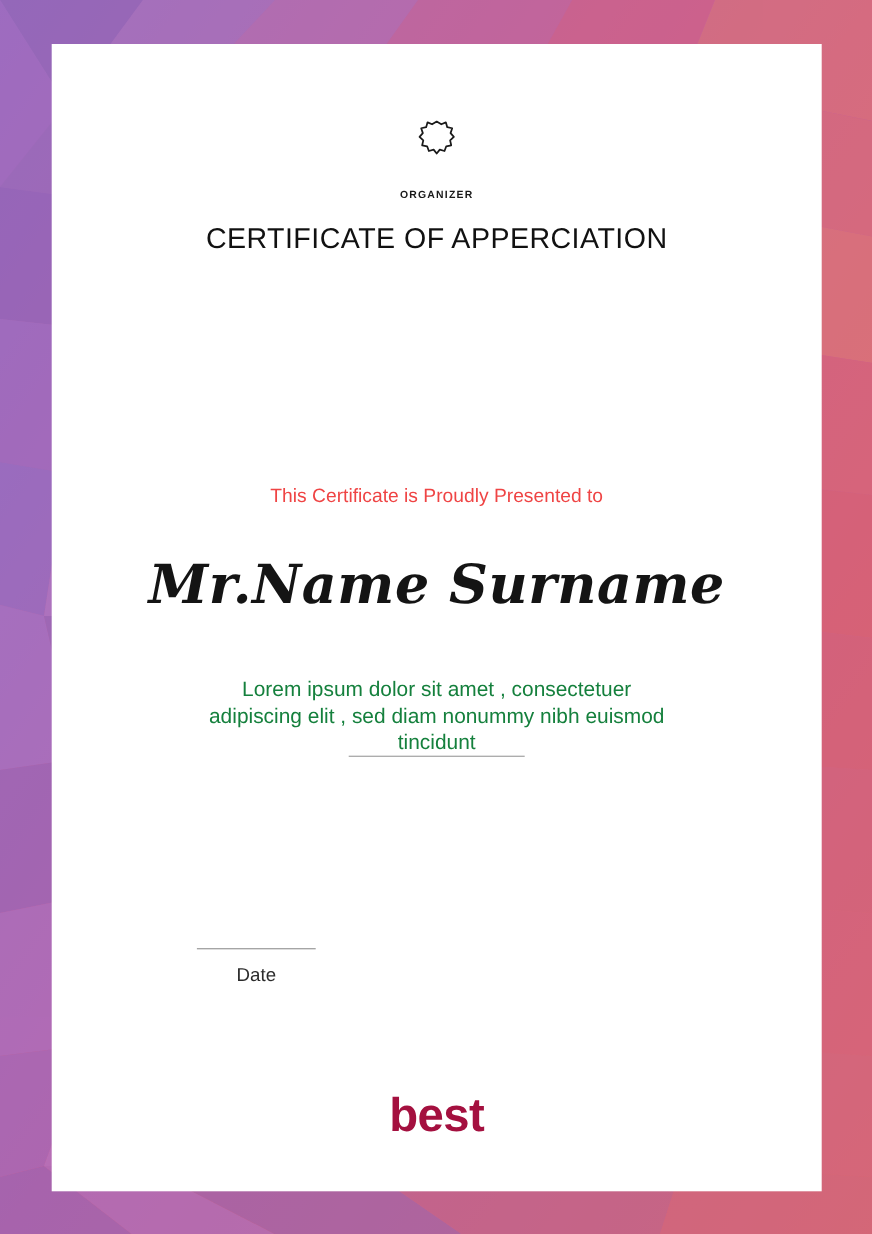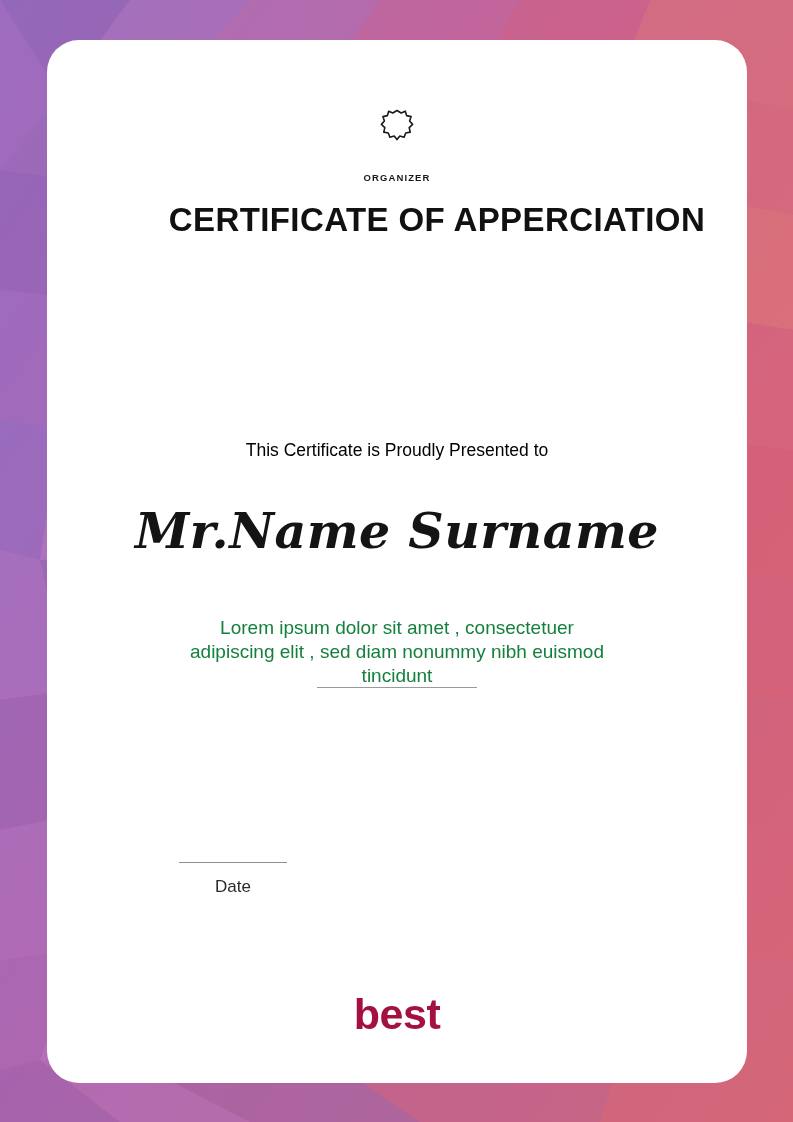--- a/index.html
+++ b/index.html
@@ -31,21 +31,20 @@
   
   #card {
     position: absolute;
     left: 47px;
     top: 40px;
     width: 700px;
     height: 1043px;
     background: #ffffff;
     box-sizing: border-box;
     padding: 0;
-    border-radius: 32px;
   }
 
   .stack {
     position: absolute;
     left: 0;
     width: 100%;
     text-align: center;
   }
 
   
@@ -59,31 +58,30 @@
   #organizer {
     top: 132px;
     font-size: 9.5px;
     letter-spacing: 1.1px;
     font-weight: bold;
     color: #1a1a1a;
   }
 
   #cert-title {
     top: 161px;
-    font-size: 33px;
-    font-weight: bold;
+    font-size: 26px;
+    font-weight: normal;
     letter-spacing: 0.4px;
     color: #111111;
-    margin-left: 40px;
   }
 
   #presented {
     top: 400px;
     font-size: 17.5px;
-    color: #000000;
+    color: #ef4444;
     font-weight: 400;
   }
 
   #recipient {
     top: 462px;
     font-size: 49px;
     color: #141414;
     font-family: "DejaVu Serif", serif;
     font-style: italic;
     font-weight: bold;

